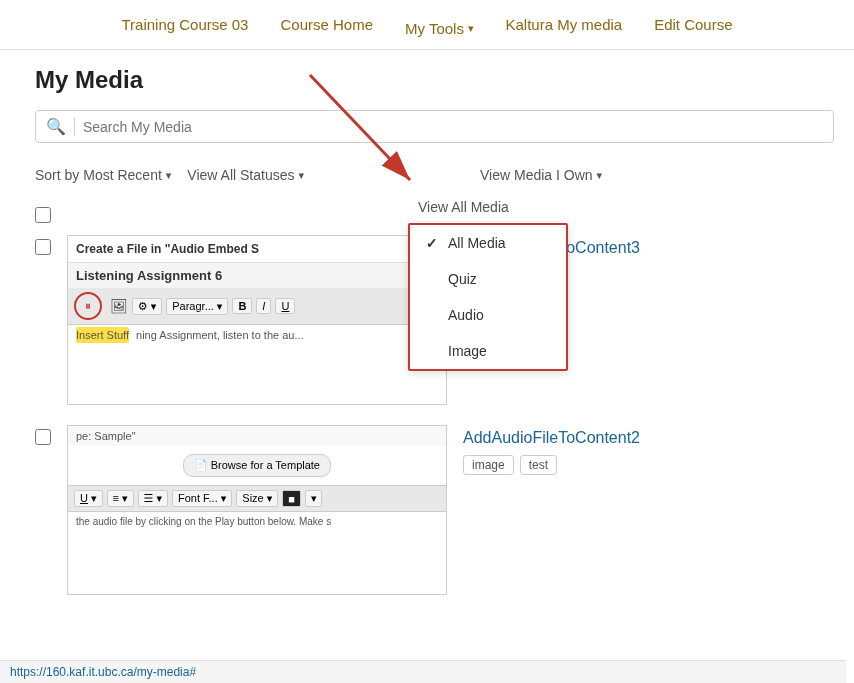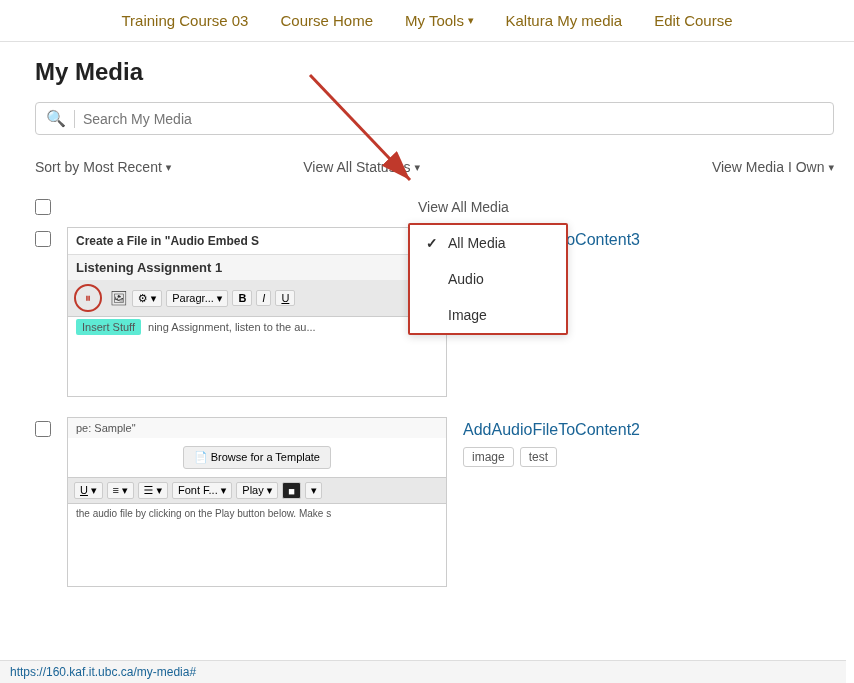--- a/index.html
+++ b/index.html
@@ -31,20 +31,21 @@
       font-weight: 500;
     }
     .nav-dropdown {
       display: flex;
       align-items: center;
       gap: 4px;
       color: #8B6914;
       font-size: 15px;
       font-weight: 500;
       cursor: pointer;
+      margin-top: 8px;
     }
     .nav-dropdown .chevron {
       font-size: 11px;
     }
 
     
     .page-content {
       padding: 16px 20px;
       margin-left: 15px;
     }
@@ -85,21 +86,20 @@
       color: #999;
       width: 100%;
     }
 
     
     .filter-row {
       display: flex;
       align-items: center;
       gap: 16px;
       margin-bottom: 16px;
-      justify-content: space-between;
     }
     .filter-btn {
       display: flex;
       align-items: center;
       gap: 4px;
       font-size: 14px;
       color: #555;
       cursor: pointer;
       background: none;
       border: none;
@@ -207,21 +207,21 @@
     }
     .thumb2-browse {
       display: flex;
       justify-content: center;
       align-items: center;
       padding: 8px;
     }
     .browse-btn {
       background: #f0f0f0;
       border: 1px solid #ccc;
-      border-radius: 3px;
+      border-radius: 10px;
       padding: 4px 10px;
       font-size: 11px;
       cursor: pointer;
     }
     .thumb2-toolbar {
       display: flex;
       gap: 4px;
       padding: 4px 6px;
       background: #e8e8e8;
       border-bottom: 1px solid #ccc;
@@ -382,20 +382,24 @@
         <span class="chevron">▾</span>
       </button>
 
       <div class="dropdown-menu">
         <div class="dropdown-item">
           <span class="check">✓</span>
           <span>All Media</span>
         </div>
         <div class="dropdown-item">
           <span class="check hidden">✓</span>
+          <span>Quiz</span>
+        </div>
+        <div class="dropdown-item">
+          <span class="check hidden">✓</span>
           <span>Audio</span>
         </div>
         <div class="dropdown-item">
           <span class="check hidden">✓</span>
           <span>Image</span>
         </div>
       </div>
     </div>
 
     <button class="filter-btn" style="margin-left: 160px;">
@@ -405,32 +409,32 @@
   </div>
 
   <div class="checkbox-row">
     <input type="checkbox" class="media-checkbox" style="">
   </div>
 
   <div class="media-row">
     <input type="checkbox" class="media-checkbox" style="">
     <div class="media-thumbnail thumb1">
       <div class="thumb1-header">Create a File in "Audio Embed S</div>
-      <div class="thumb1-subtitle">Listening Assignment 1</div>
+      <div class="thumb1-subtitle">Listening Assignment 6</div>
       <div class="thumb1-toolbar">
         <span class="play-btn">⏸</span>
         <span>🖼</span>
         <button class="toolbar-btn">⚙ ▾</button>
         <button class="toolbar-btn">Paragr... ▾</button>
         <button class="toolbar-btn"><b>B</b></button>
         <button class="toolbar-btn"><i>I</i></button>
         <button class="toolbar-btn"><u>U</u></button>
       </div>
       <div class="thumb1-text">
-        <span style="background:#5eead4; padding:2px 6px; border-radius:2px; font-size:11px; margin-right:4px;">Insert Stuff</span>
+        <span style="background:#fde047; padding:2px 0; border-radius:2px; font-size:11px; margin-right:4px;">Insert Stuff</span>
         ning Assignment, listen to the au...
       </div>
     </div>
     <div class="media-info">
       <a class="media-title">AddAudioFileToContent3</a>
       <div class="media-meta">20 Minutes ago</div>
     </div>
   </div>
 
   <div class="media-row">
@@ -442,21 +446,21 @@
       <div class="thumb2-browse">
         <button class="browse-btn">
           📄 <span>Browse for a Template</span>
         </button>
       </div>
       <div class="thumb2-toolbar">
         <button class="toolbar-btn"><u>U</u> ▾</button>
         <button class="toolbar-btn">≡ ▾</button>
         <button class="toolbar-btn">☰ ▾</button>
         <button class="toolbar-btn">Font F... ▾</button>
-        <button class="toolbar-btn">Play ▾</button>
+        <button class="toolbar-btn">Size ▾</button>
         <button class="toolbar-btn" style="background:#222; color:#fff;">■</button>
         <button class="toolbar-btn">▾</button>
       </div>
       <div class="thumb2-text">the audio file by clicking on the Play button below. Make s</div>
     </div>
     <div class="media-info">
       <a class="media-title">AddAudioFileToContent2</a>
       <div class="media-tags">
         <span class="tag">image</span>
         <span class="tag">test</span>

